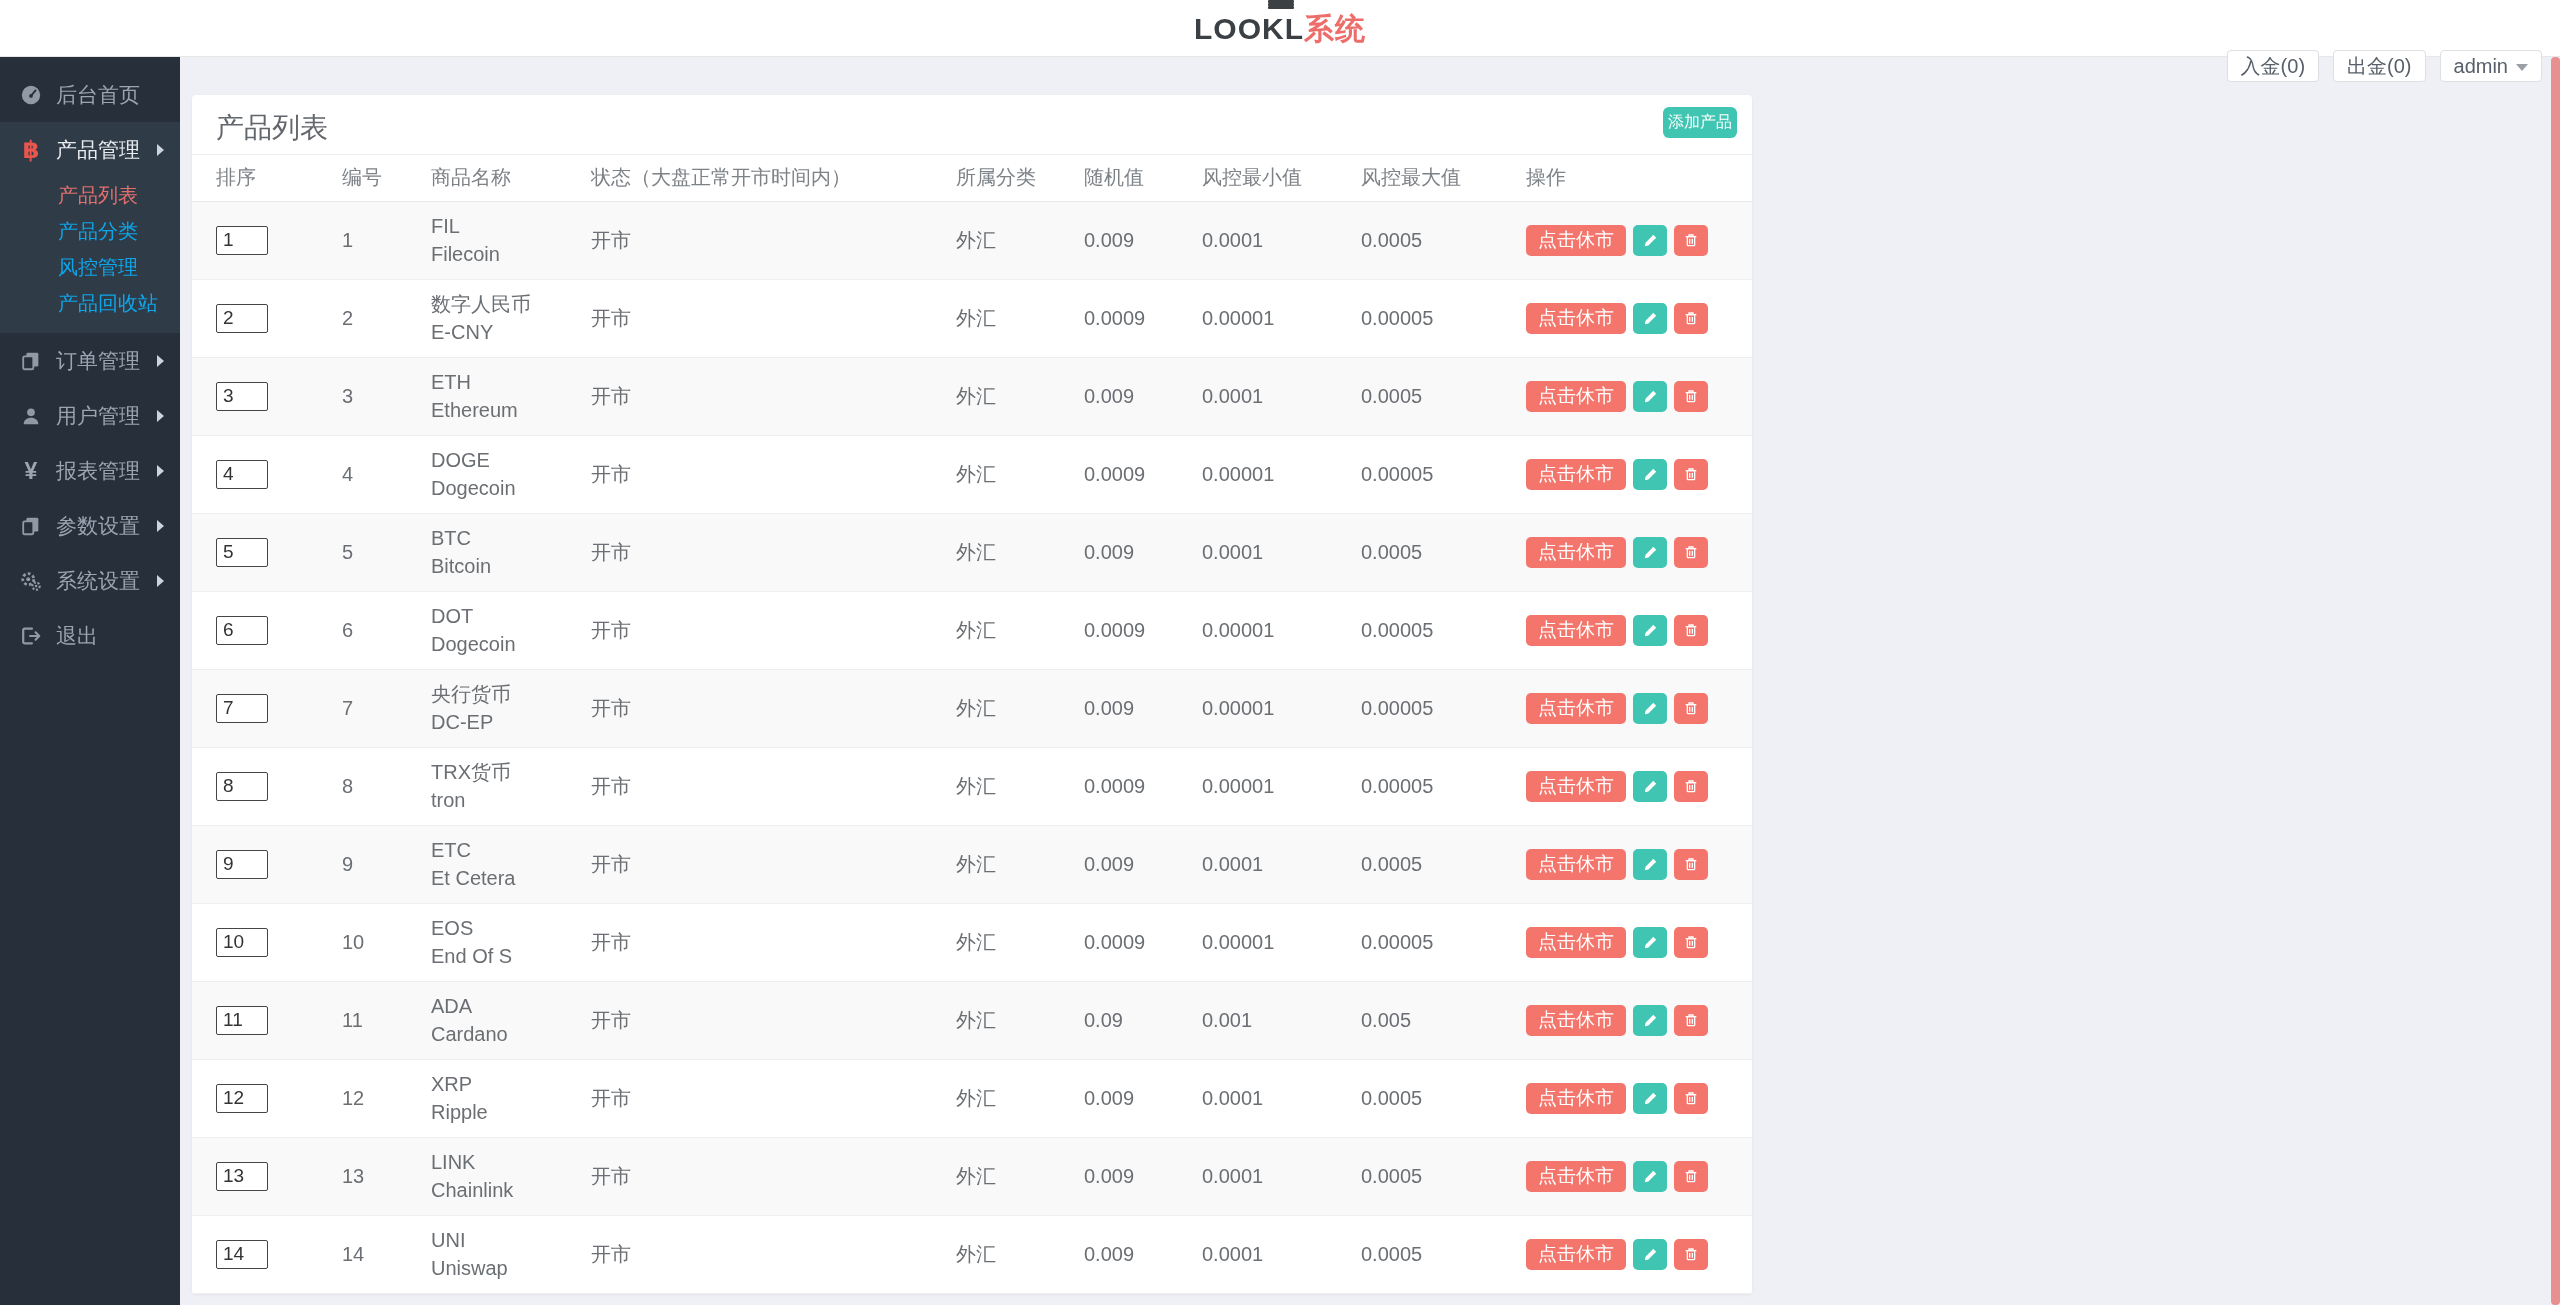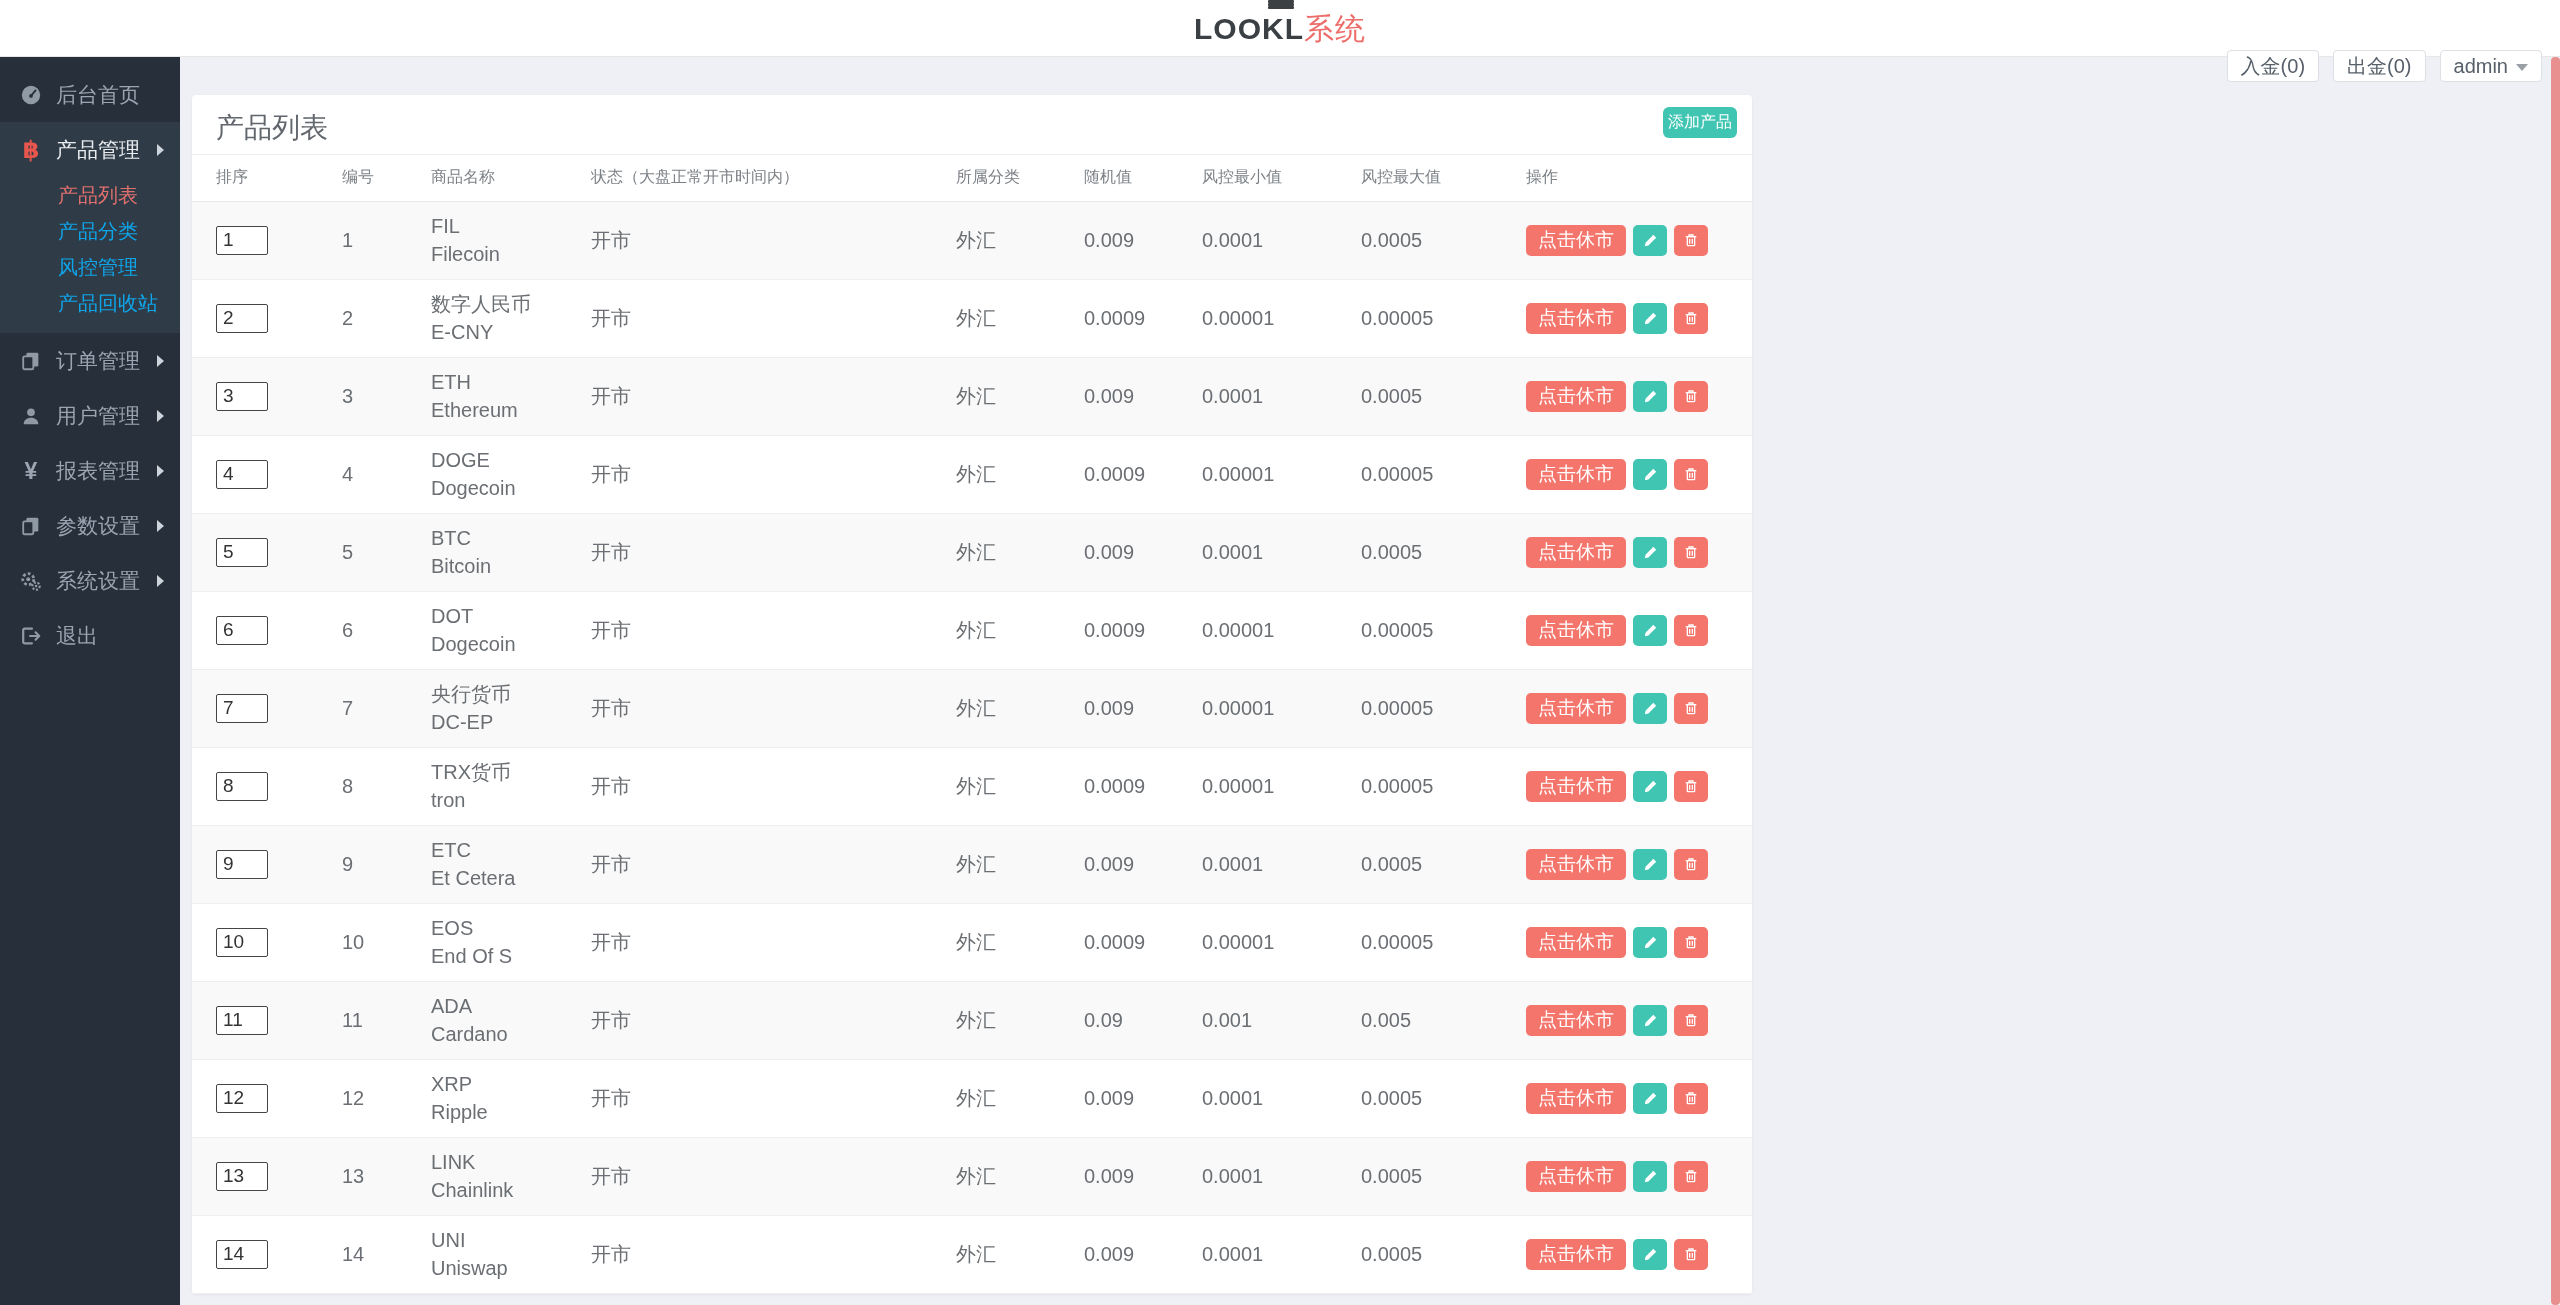--- a/index.html
+++ b/index.html
@@ -8,21 +8,21 @@
 
   
   .top-header{
     position:absolute; top:0; left:0; width:2560px; height:57px;
     background:#fff; border-bottom:1px solid #e7e7e7;
     display:flex; align-items:center; z-index:20;flex-direction:column;
   }
   .hamburger{ width:26px; height:18px; margin:0 16px 0 18px; display:flex; flex-direction:column; justify-content:space-between; cursor:pointer; }
   .hamburger span{ display:block; height:3px; background:#3c4043; border-radius:1px; }
   .brand{ font-size:30px; font-weight:600; letter-spacing:1px; color:#3b4045; display:flex; align-items:baseline; }
-  .brand .suffix{ color:#ed6d6a; font-weight:400; }
+  .brand .suffix{ color:#ed6d6a; font-weight:700; }
   .header-right{ margin-left:auto; margin-right:18px; display:flex; align-items:center; gap:14px; }
   .hbtn{
     height:32px; padding:0 13px; background:#fff; border:1px solid #dcdfe4; border-radius:4px;
     font-size:20px; color:#57606a; display:flex; align-items:center; gap:8px; cursor:pointer;
     font-family:inherit;
   }
   .caret{ width:0; height:0; border-left:6px solid transparent; border-right:6px solid transparent; border-top:7px solid #9aa0a6; margin-top:2px; }
 
   
   .sidebar{
@@ -55,21 +55,21 @@
   .card-head{ height:60px; display:flex; align-items:center; padding:6px 0 0 24px; border-bottom:1px solid #ededed; }
   .card-title{ font-size:28px; color:#62676d; }
   .add-btn{
     position:absolute; top:12px; right:15px; height:31px; padding:0 5px;
     background:#3fc5b1; color:#fff; border:none; border-radius:6px;
     font-size:16px; cursor:pointer; font-family:inherit;
   }
 
   table.products{ width:100%; border-collapse:collapse; table-layout:fixed; }
   table.products th{
-    height:46px; font-weight:normal; font-size:16px; color:#7d8287;
+    height:46px; font-weight:normal; font-size:20px; color:#7d8287;
     text-align:left; padding:0; border-bottom:1px solid #e9e9e9;
   }
   table.products td{ height:78px; font-size:20px; color:#6b6f73; padding:0; vertical-align:middle; }
   table.products tbody tr{ border-bottom:1px solid #efefef; }
   table.products tbody tr:nth-child(odd){ background:#f9f9f9; }
   .pname div{ line-height:28px; }
   .sort-input{
     width:52px; height:29px; border:1px solid #454545; border-radius:2px;
     font-size:19px; color:#333; padding:0 6px; background:#fff; font-family:inherit;
   }

